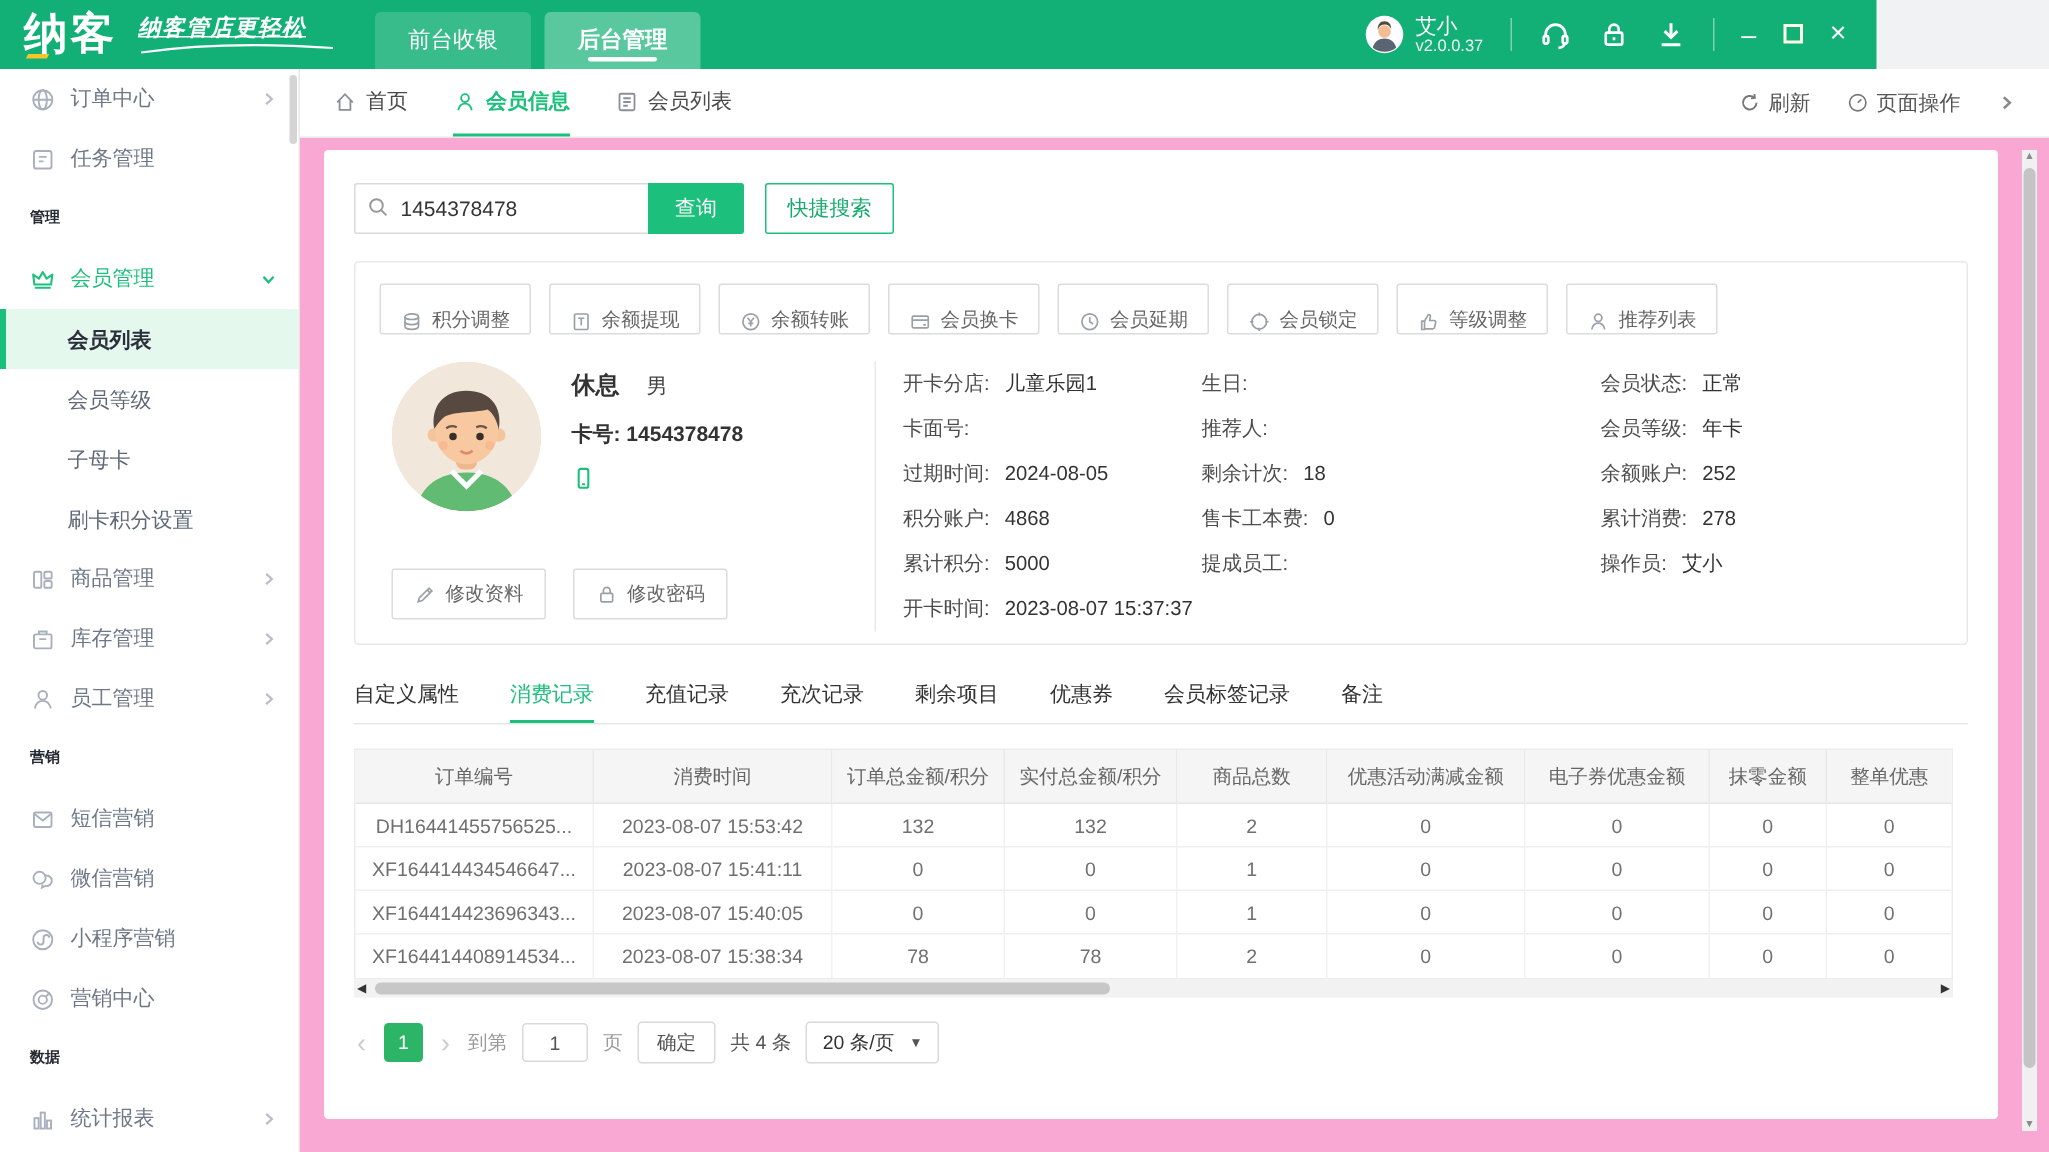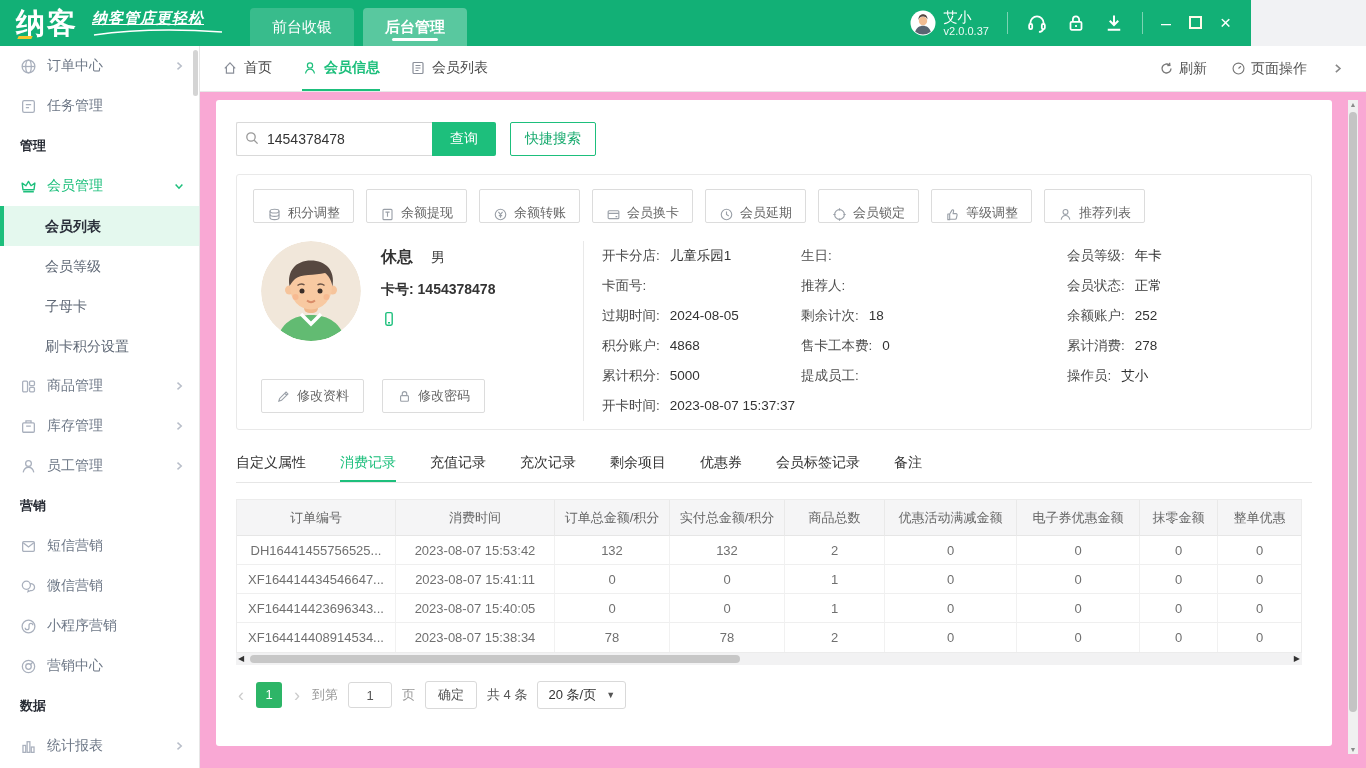--- a/index.html
+++ b/index.html
@@ -30,21 +30,21 @@
   .win-max { width:13px; height:13px; border:2px solid #fdfbe8; cursor:pointer; }
   .win-close { font-size:19px; line-height:16px; cursor:pointer; }
 
   
   .sidebar { position:absolute; left:0; top:46px; width:200px; bottom:0; background:#fff; border-right:1px solid #e6e6e6; z-index:20; }
   .si { display:flex; align-items:center; height:40px; padding:0 14px 0 20px; color:#6e7887; font-size:14px; cursor:pointer; }
   .si .ic { margin-right:10px; color:#a9b0bd; flex:0 0 auto; }
   .si .chev { margin-left:auto; color:#b8bec9; }
   .si.active-parent { color:#1dbf7c; }
   .si.active-parent .ic, .si.active-parent .chev { color:#1dbf7c; }
-  .si-section { height:40px; line-height:40px; padding-left:20px; font-weight:bold; color:#262a33; font-size:13px; }
+  .si-section { height:40px; line-height:40px; padding-left:20px; font-weight:bold; color:#262a33; font-size:10px; }
   .si-sub { height:40px; line-height:40px; padding-left:45px; color:#5f6876; font-size:14px; cursor:pointer; }
   .si-sub.active { background:#e4f8ee; border-left:4px solid #1dbf7c; padding-left:41px; color:#2a2f3a; font-weight:bold; }
   .side-scroll { position:absolute; right:1px; top:4px; width:5px; height:46px; background:#d4d4d4; border-radius:3px; cursor:pointer; }
 
   
   .main { position:absolute; left:200px; top:46px; right:0; bottom:0; background:#f9a8d4; }
   .page-tabs { position:absolute; left:0; top:0; right:0; height:46px; background:#fff; border-bottom:1px solid #e8e8e8; display:flex; align-items:stretch; padding:0 22px; }
   .ptab { display:flex; align-items:center; gap:6px; margin-right:30px; font-size:14px; color:#4a4a4a; border-bottom:2px solid transparent; cursor:pointer; }
   .ptab .ic { color:#8a8f99; }
   .ptab.active { color:#1dbf7c; border-bottom-color:#1dbf7c; font-weight:bold; }
@@ -486,22 +486,22 @@
               <div class="field"><span class="lb">开卡时间:</span><span class="vl">2023-08-07 15:37:37</span></div>
             </div>
             <div class="icol">
               <div class="field"><span class="lb">生日:</span><span class="vl"></span></div>
               <div class="field"><span class="lb">推荐人:</span><span class="vl"></span></div>
               <div class="field"><span class="lb">剩余计次:</span><span class="vl">18</span></div>
               <div class="field"><span class="lb">售卡工本费:</span><span class="vl">0</span></div>
               <div class="field"><span class="lb">提成员工:</span><span class="vl"></span></div>
             </div>
             <div class="icol">
+              <div class="field"><span class="lb">会员状态:</span><span class="vl">正常</span></div>
               <div class="field"><span class="lb">会员等级:</span><span class="vl">年卡</span></div>
-              <div class="field"><span class="lb">会员状态:</span><span class="vl">正常</span></div>
               <div class="field"><span class="lb">余额账户:</span><span class="vl">252</span></div>
               <div class="field"><span class="lb">累计消费:</span><span class="vl">278</span></div>
               <div class="field"><span class="lb">操作员:</span><span class="vl">艾小</span></div>
             </div>
           </div>
         </div>
       </div>
 
       <div class="record-tabs">
         <div class="rtab">自定义属性</div>

